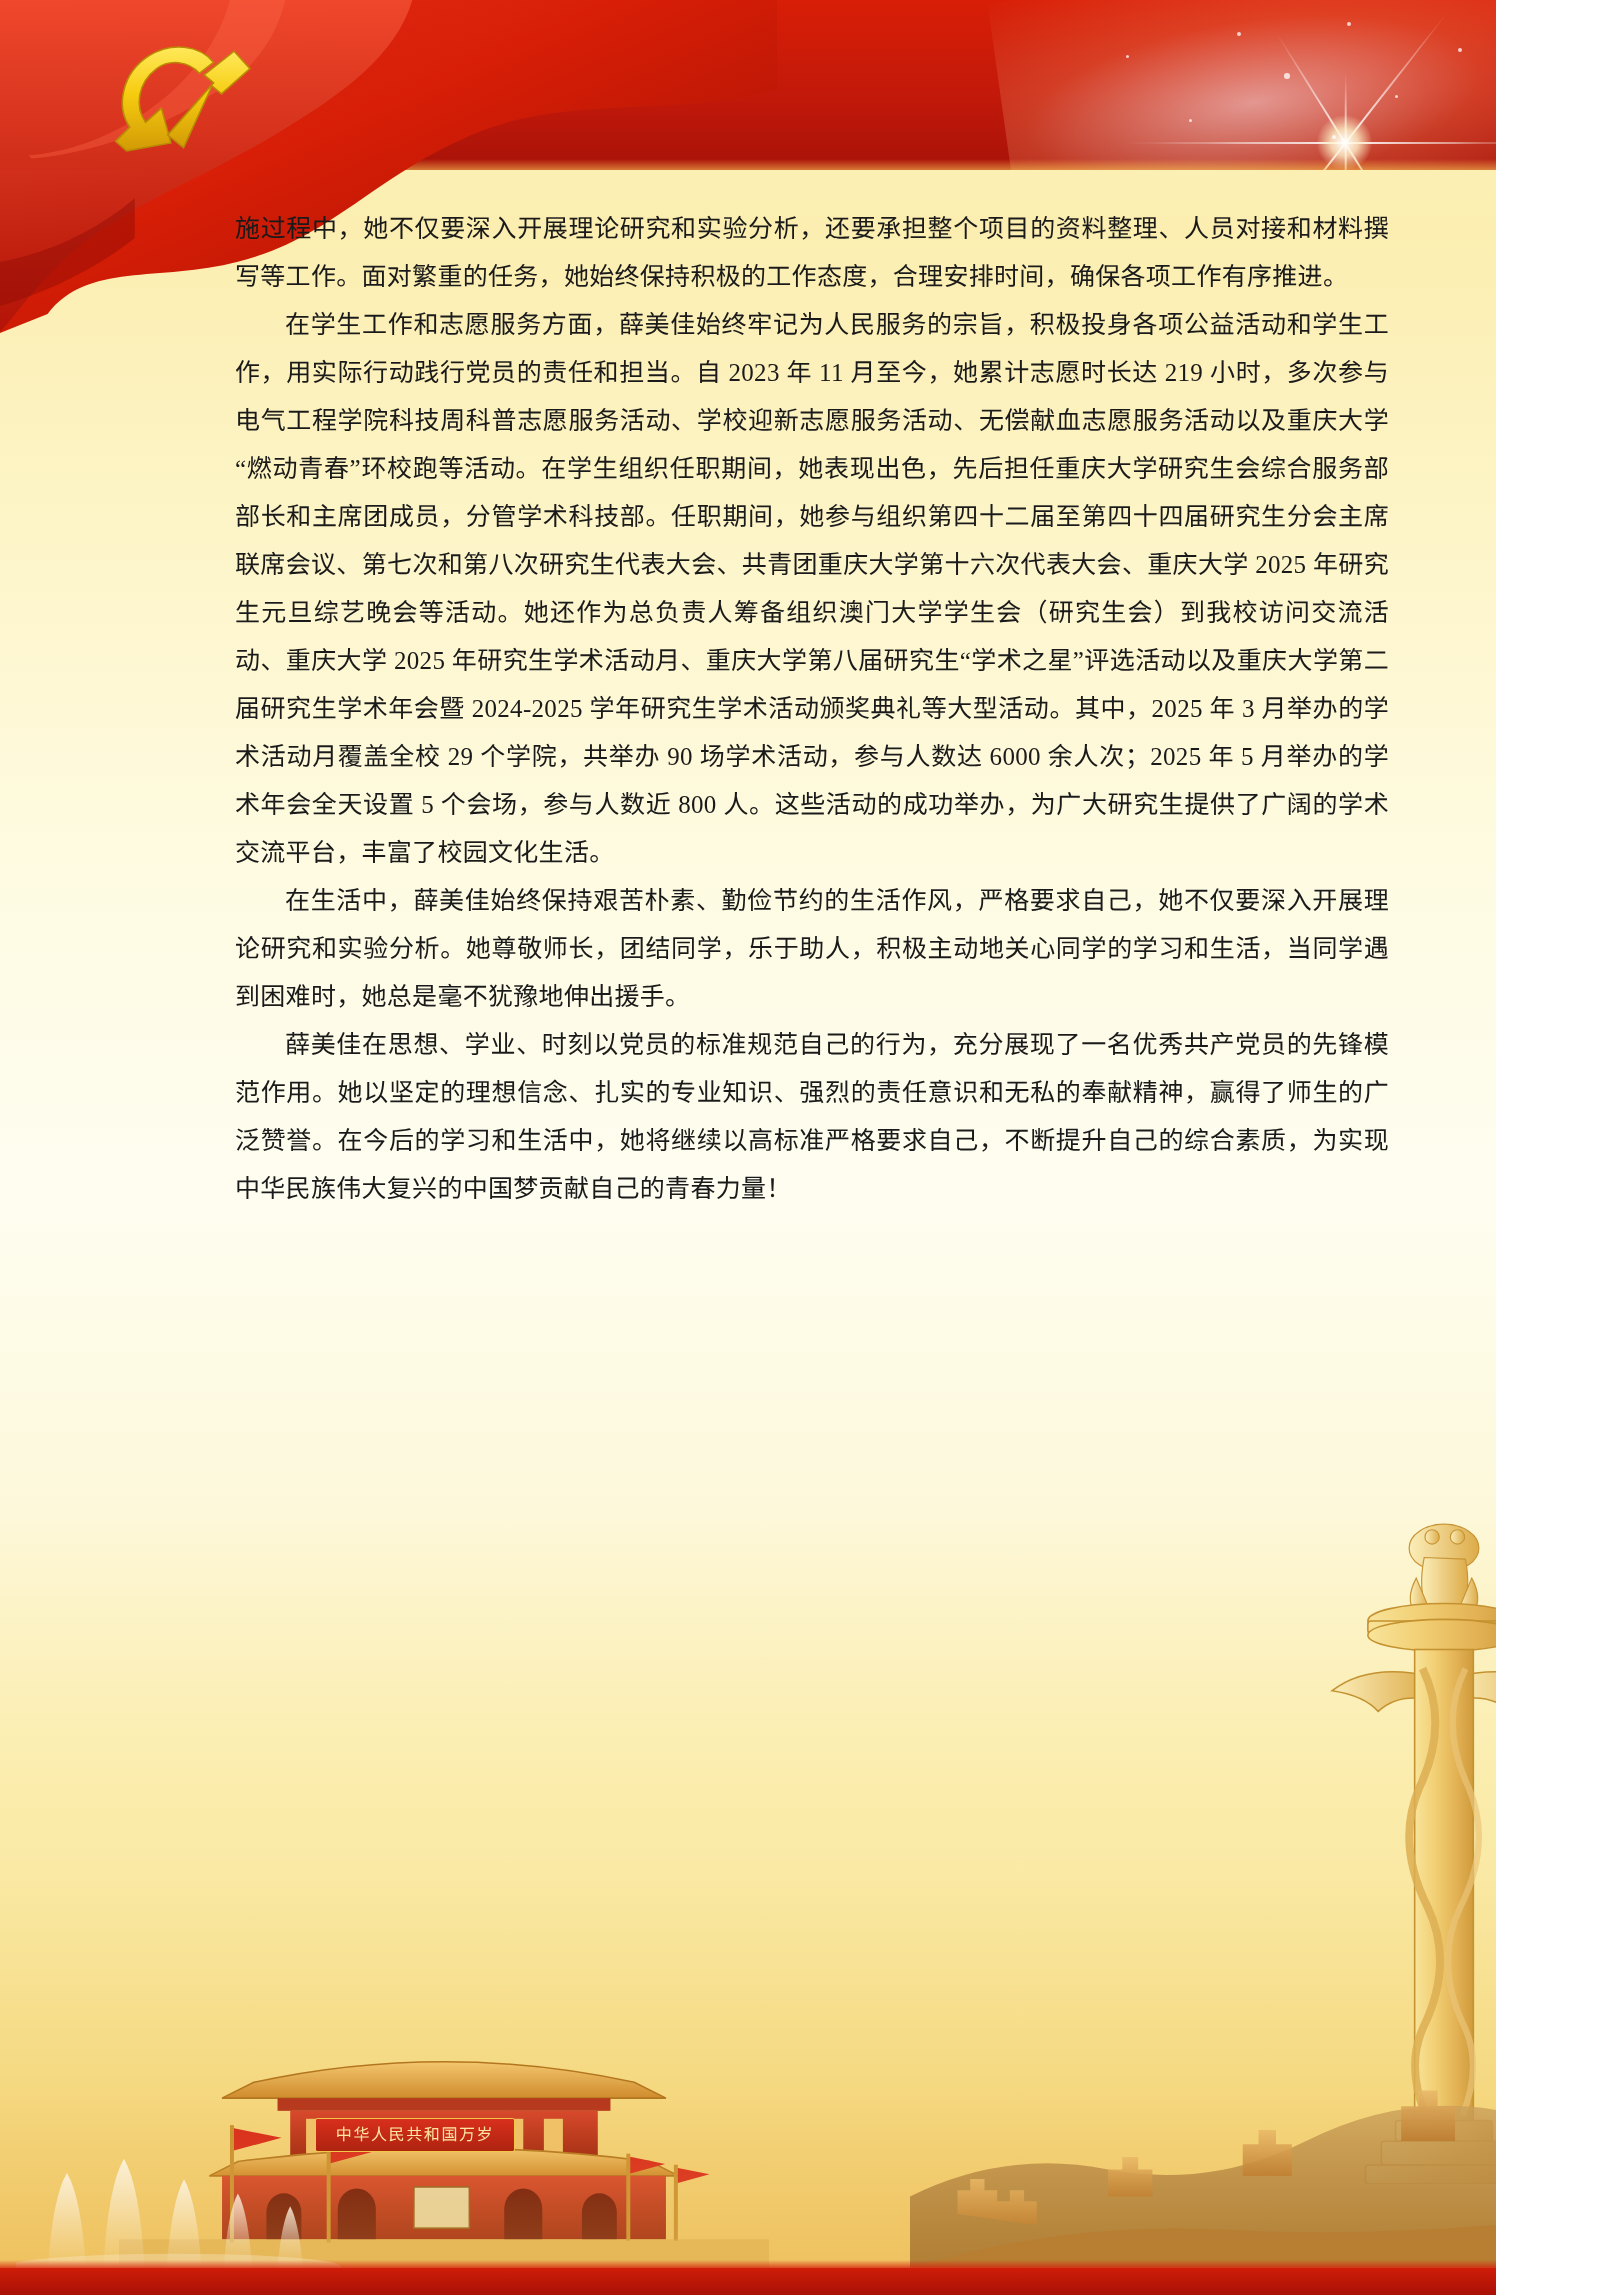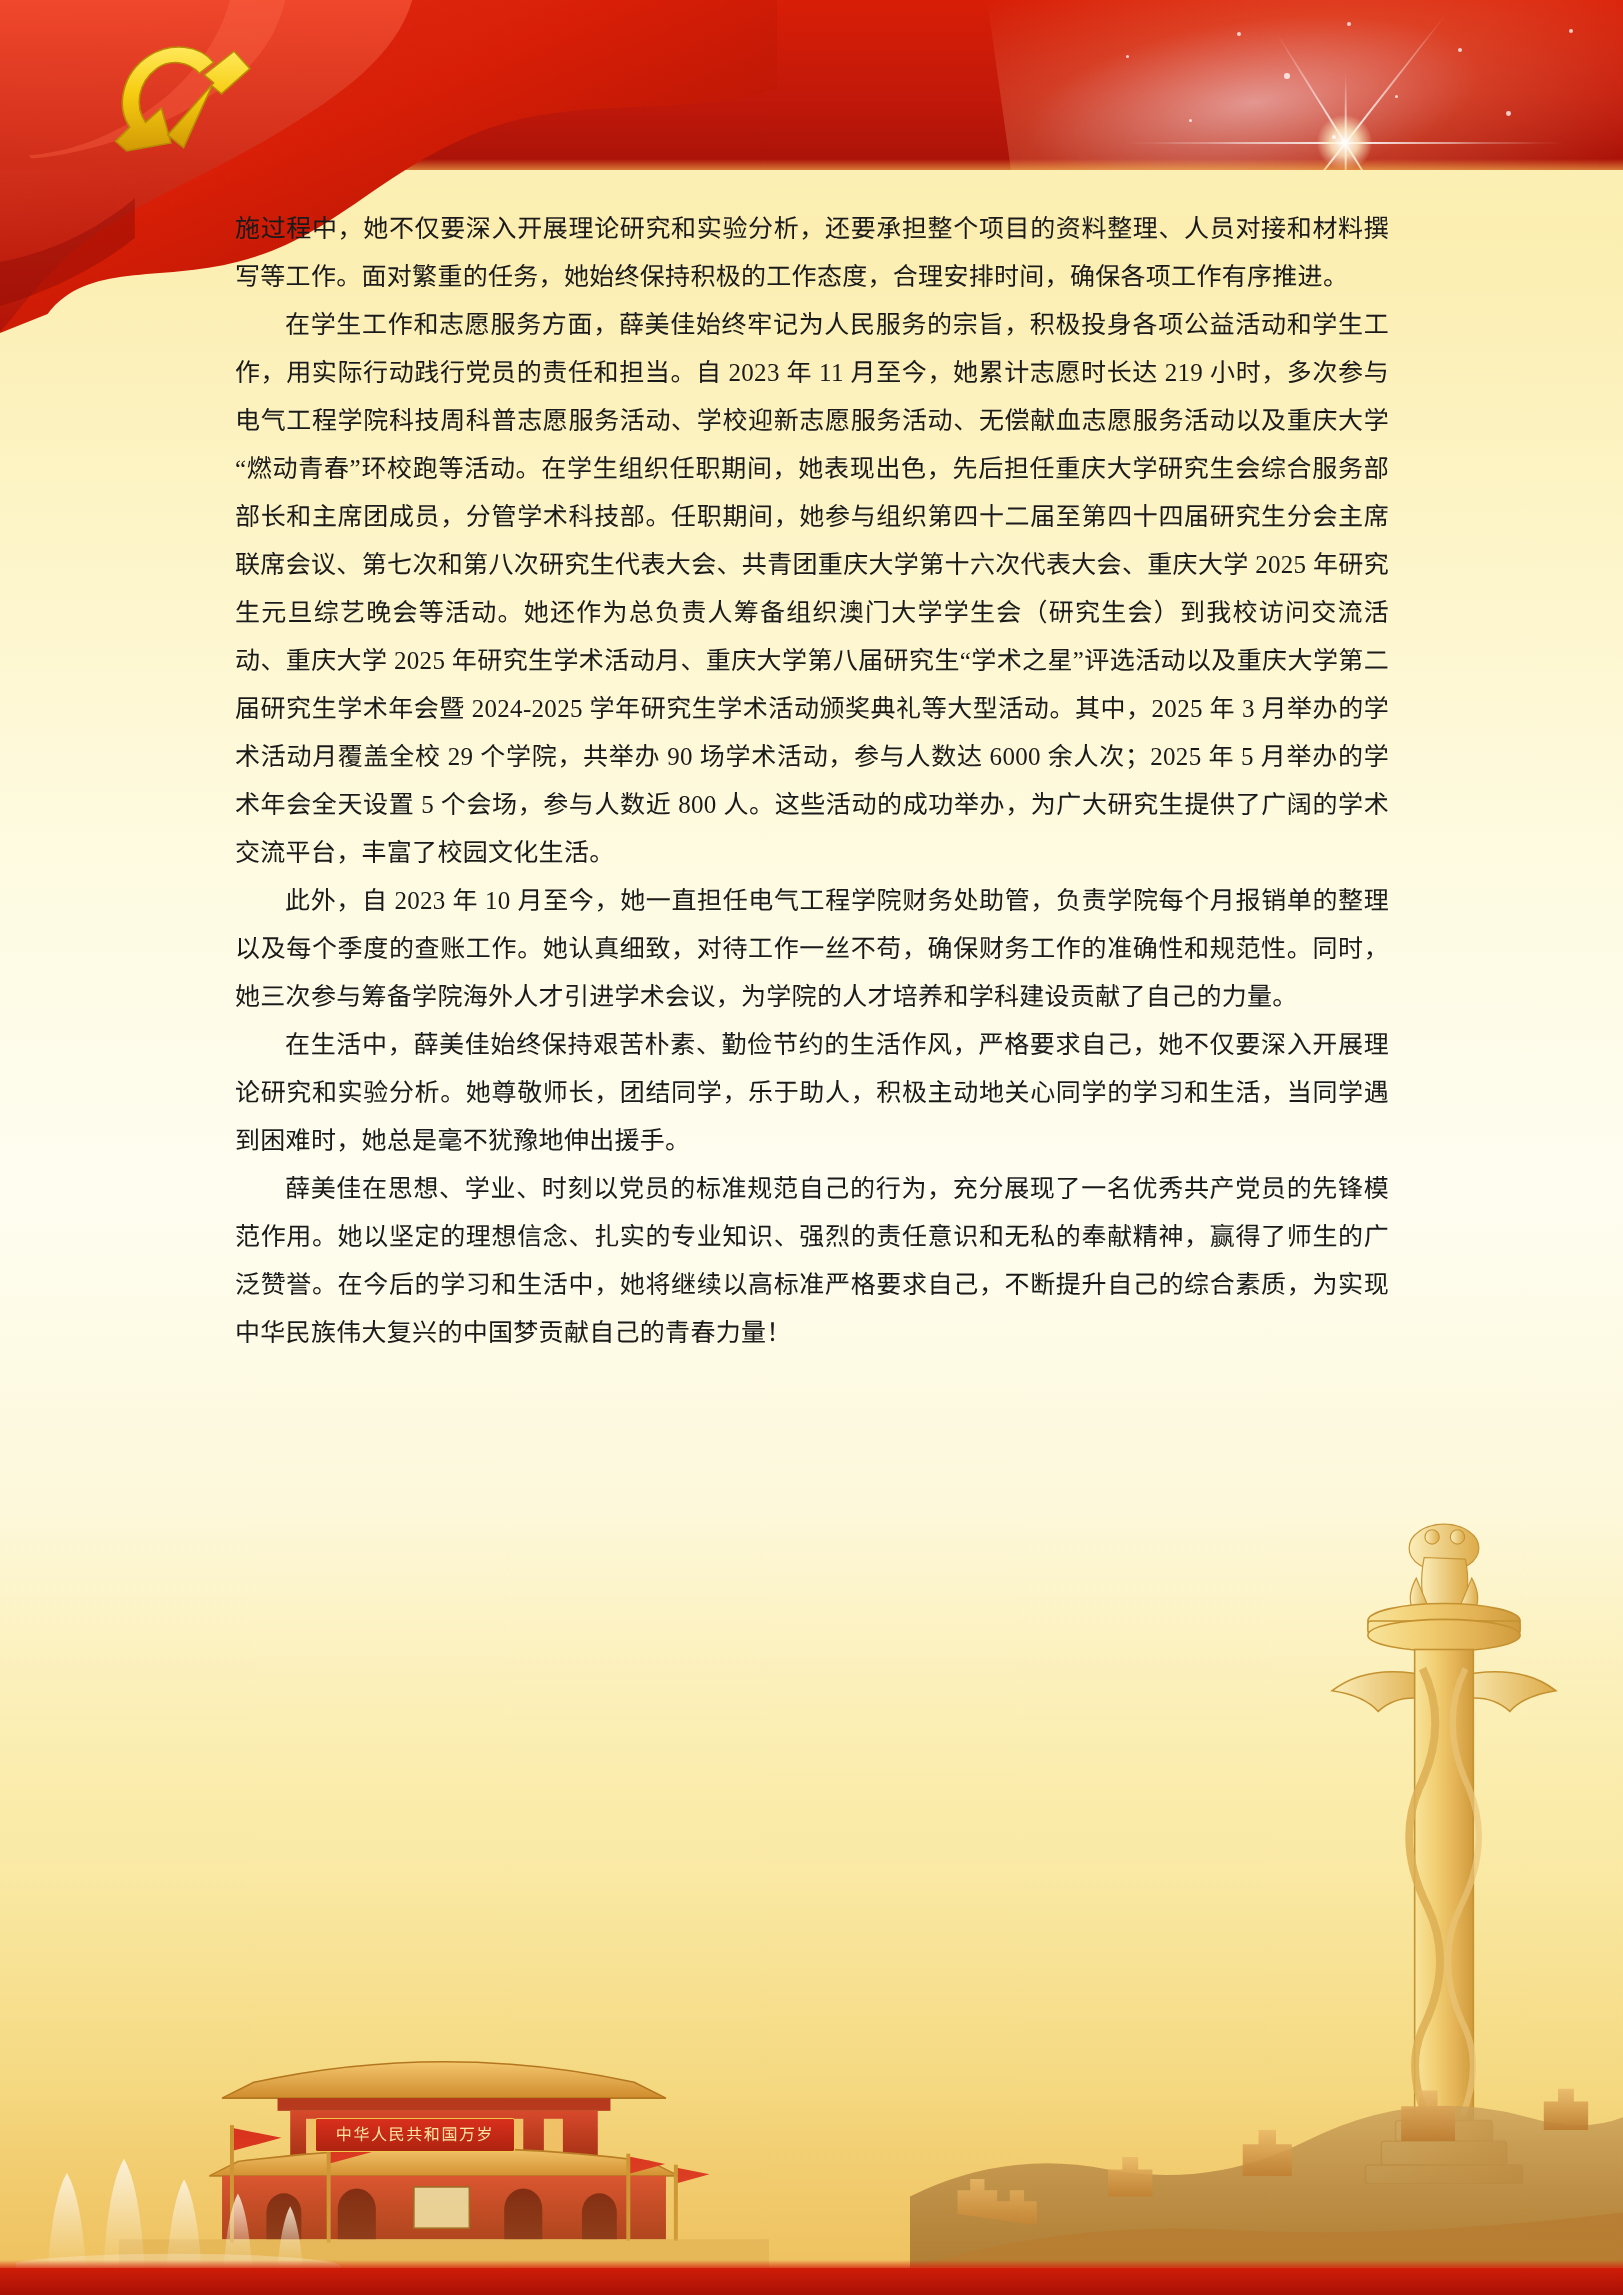--- a/index.html
+++ b/index.html
@@ -5,21 +5,21 @@
   html, body {
     margin: 0;
     padding: 0;
     background: #ffffff;
   }
   body {
     font-family: "Liberation Serif", "DejaVu Serif", serif;
   }
   .page {
     position: relative;
-    width: 1623px;
+    width: 1496px;
     height: 2295px;
     overflow: hidden;
     background: linear-gradient(180deg,
         #fdf2bd 0%,
         #fbeeb0 10%,
         #fdf4c6 22%,
         #fefbe2 38%,
         #fefdf0 52%,
         #fdf8da 66%,
         #fbeeb0 78%,
@@ -249,21 +249,20 @@
         <path d="M26,148 L44,130 C26,104 34,62 68,40 C96,22 132,26 150,48 L132,62 C118,46 94,44 78,56 C54,74 50,104 64,124 L84,106 L96,150 L40,160 Z"></path>
 
         <path d="M112,156 L92,140 L150,74 L138,64 L176,34 L196,56 L160,88 L148,78 Z"></path>
       </g>
     </svg>
   </div>
 
   <div class="article">
     <p>施过程中，她不仅要深入开展理论研究和实验分析，还要承担整个项目的资料整理、人员对接和材料撰写等工作。面对繁重的任务，她始终保持积极的工作态度，合理安排时间，确保各项工作有序推进。</p>
     <p class="indent">在学生工作和志愿服务方面，薛美佳始终牢记为人民服务的宗旨，积极投身各项公益活动和学生工作，用实际行动践行党员的责任和担当。自 2023 年 11 月至今，她累计志愿时长达 219 小时，多次参与电气工程学院科技周科普志愿服务活动、学校迎新志愿服务活动、无偿献血志愿服务活动以及重庆大学“燃动青春”环校跑等活动。在学生组织任职期间，她表现出色，先后担任重庆大学研究生会综合服务部部长和主席团成员，分管学术科技部。任职期间，她参与组织第四十二届至第四十四届研究生分会主席联席会议、第七次和第八次研究生代表大会、共青团重庆大学第十六次代表大会、重庆大学 2025 年研究生元旦综艺晚会等活动。她还作为总负责人筹备组织澳门大学学生会（研究生会）到我校访问交流活动、重庆大学 2025 年研究生学术活动月、重庆大学第八届研究生“学术之星”评选活动以及重庆大学第二届研究生学术年会暨 2024-2025 学年研究生学术活动颁奖典礼等大型活动。其中，2025 年 3 月举办的学术活动月覆盖全校 29 个学院，共举办 90 场学术活动，参与人数达 6000 余人次；2025 年 5 月举办的学术年会全天设置 5 个会场，参与人数近 800 人。这些活动的成功举办，为广大研究生提供了广阔的学术交流平台，丰富了校园文化生活。</p>
-    <p class="indent">此外，自 2023 年 10 月至今，她一直担任电气工程学院财务处助管，负责学院每个月报销单的整理以及每个季度的查账工作。她认真细致，对待工作一丝不苟，确保财务工作的准确性和规范性。同时，她三次参与筹备学院海外人才引进学术会议，为学院的人才培养和学科建设贡献了自己的力量。</p>
     <p class="indent">在生活中，薛美佳始终保持艰苦朴素、勤俭节约的生活作风，严格要求自己，她不仅要深入开展理论研究和实验分析。她尊敬师长，团结同学，乐于助人，积极主动地关心同学的学习和生活，当同学遇到困难时，她总是毫不犹豫地伸出援手。</p>
     <p class="indent">薛美佳在思想、学业、时刻以党员的标准规范自己的行为，充分展现了一名优秀共产党员的先锋模范作用。她以坚定的理想信念、扎实的专业知识、强烈的责任意识和无私的奉献精神，赢得了师生的广泛赞誉。在今后的学习和生活中，她将继续以高标准严格要求自己，不断提升自己的综合素质，为实现中华民族伟大复兴的中国梦贡献自己的青春力量！</p>
   </div>
 
   <div class="scene">
     <div class="sky-glow"></div>
 
     <div class="huabiao">
       <svg width="262" height="682" viewBox="0 0 330 860" xmlns="http://www.w3.org/2000/svg">
         <defs>

